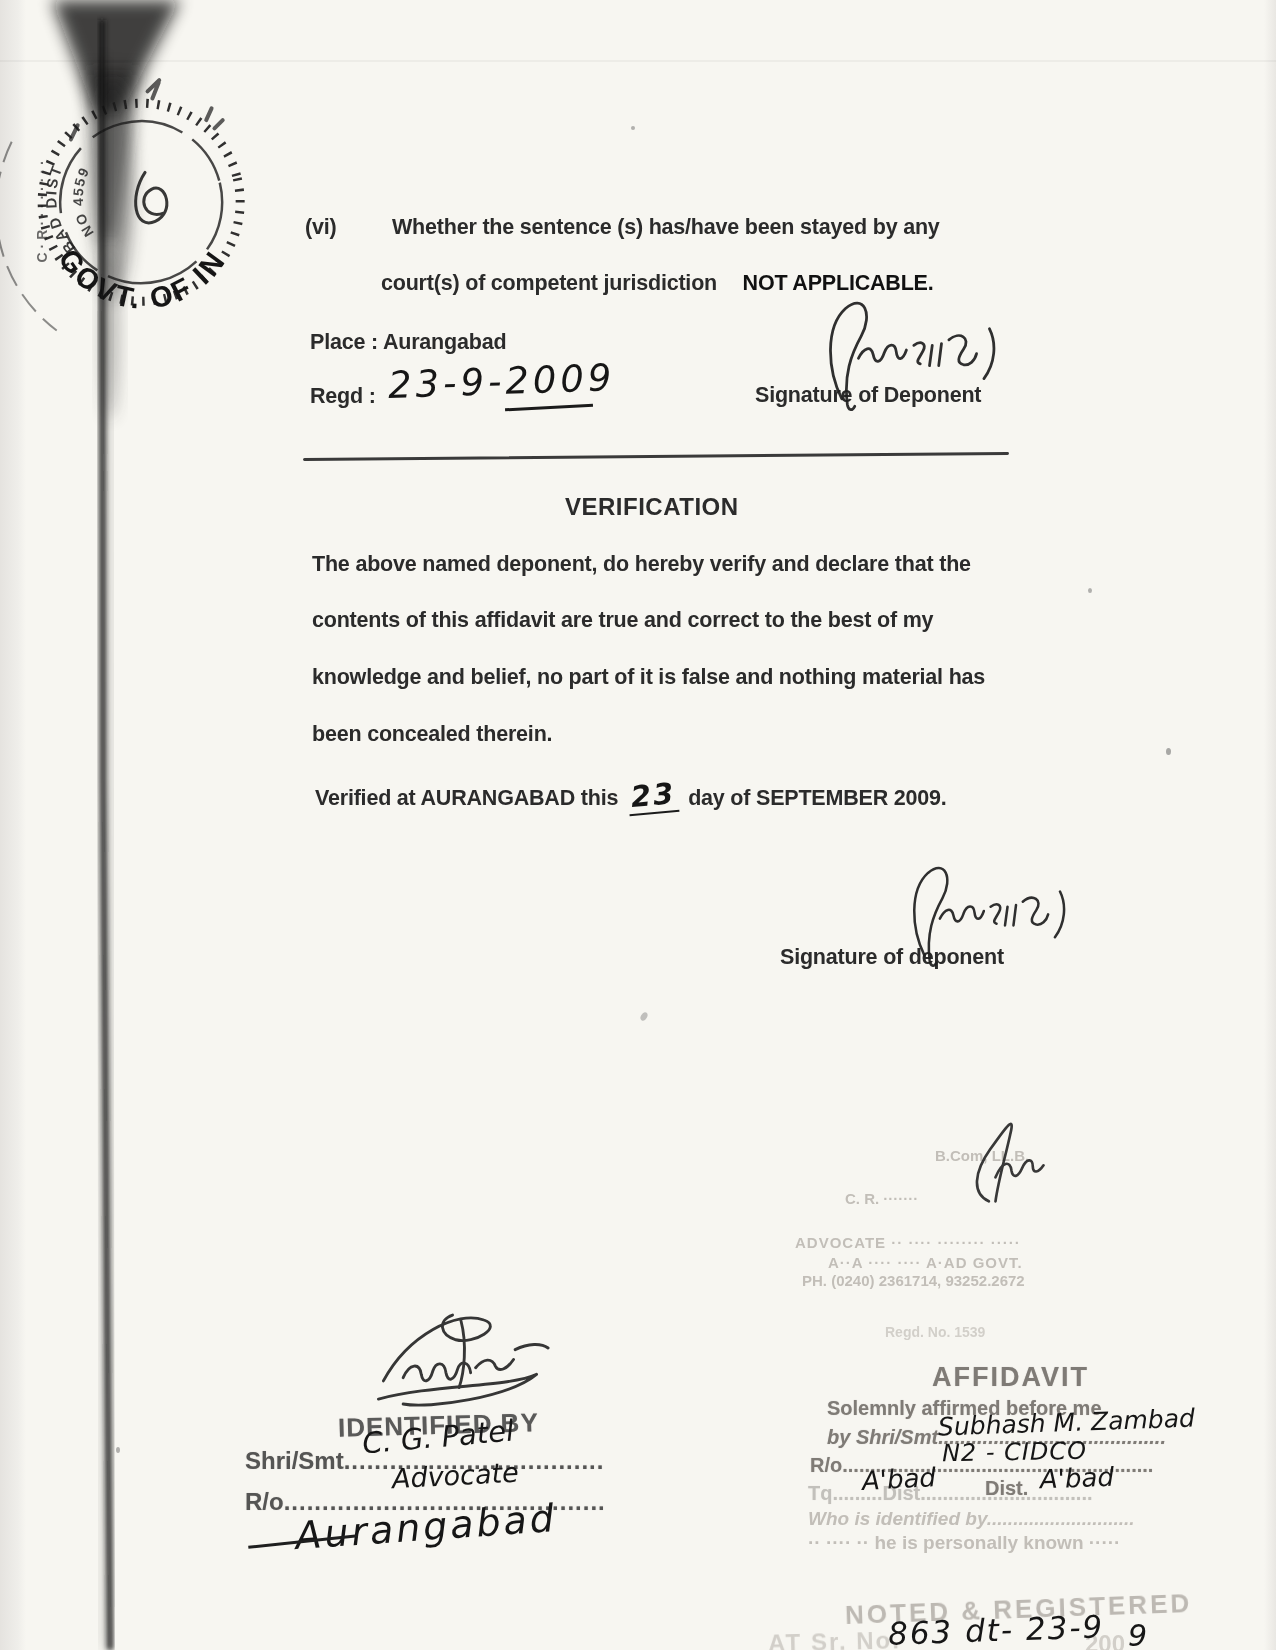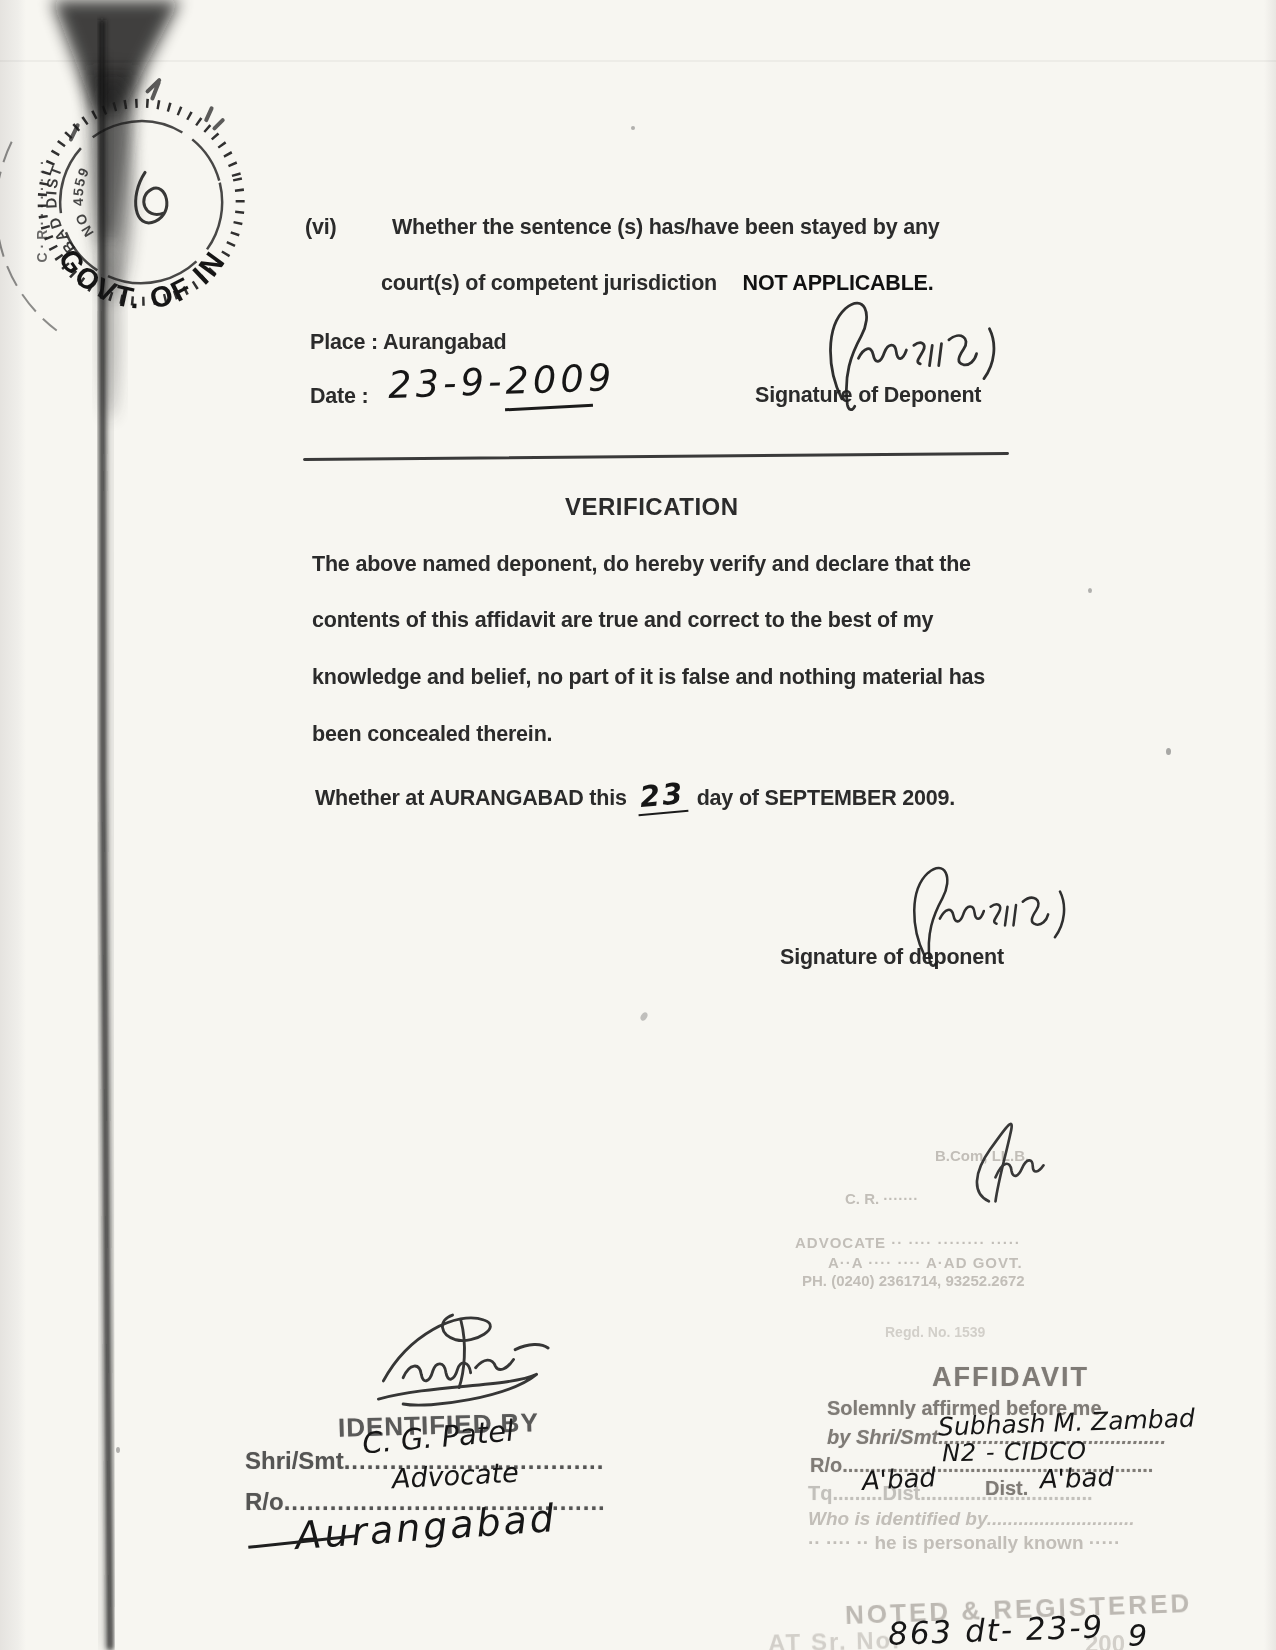--- a/index.html
+++ b/index.html
@@ -62,21 +62,21 @@
     <span>Whether the sentence (s) has/have been stayed by any</span>
   </div>
   <div class="abs print" style="left:381px;top:271px;z-index:3;">
     <span>court(s) of competent jurisdiction</span>
     <span style="display:inline-block;width:14px;"></span>
     <span class="answer">NOT APPLICABLE.</span>
   </div>
 
   <div class="abs print" style="left:310px;top:330px;z-index:3;">Place : Aurangabad</div>
 
-  <div class="abs print" style="left:310px;top:384px;z-index:3;">Date :</div>
+  <div class="abs print" style="left:310px;top:384px;z-index:3;">Regd :</div>
   <div class="abs hw" style="left:388px;top:360px;font-size:37px;letter-spacing:4px;transform:rotate(-2deg);z-index:3;">23-9-2009</div>
   <div class="abs" style="left:505px;top:406px;width:88px;height:2.5px;background:#1b1b1b;transform:rotate(-3deg);z-index:3;"></div>
 
   <svg class="abs" style="left:808px;top:290px;z-index:4;" width="195" height="120" viewBox="0 0 210 130">
     <g fill="none" stroke="#1f1f1f" stroke-width="3" stroke-linecap="round" stroke-linejoin="round" opacity=".92">
       <path d="M36,118 C20,86 18,40 40,20 C60,3 70,26 57,50 C46,70 38,92 42,124 C43,130 47,132 50,126"></path>
       <path d="M54,74 C60,62 68,60 70,70 C72,80 78,80 82,68 C86,57 94,57 95,67 C96,77 102,77 106,65"></path>
       <path d="M114,60 C122,54 128,58 124,66 C120,74 115,78 121,80"></path>
       <path d="M134,60 L131,82"></path>
         <path d="M144,58 L141,82"></path>
@@ -89,21 +89,21 @@
   <div class="sep" style="left:303px;top:455px;width:706px;transform:rotate(-0.5deg);z-index:3;"></div>
 
   <div class="abs print" style="left:565px;top:493px;font-size:24px;letter-spacing:.5px;z-index:3;">VERIFICATION</div>
 
   <div class="abs print" style="left:312px;top:608px;z-index:3;">contents of this affidavit are true and correct to the best of my</div>
   <div class="abs print" style="left:312px;top:552px;z-index:3;">The above named deponent, do hereby verify and declare that the</div>
   <div class="abs print" style="left:312px;top:665px;z-index:3;">knowledge and belief, no part of it is false and nothing material has</div>
   <div class="abs print" style="left:312px;top:722px;z-index:3;">been concealed therein.</div>
 
   <div class="abs print" style="left:315px;top:778px;z-index:3;">
-    <span>Whether at AURANGABAD this</span>
+    <span>Verified at AURANGABAD this</span>
     <span class="hw" style="display:inline-block;font-size:29px;border-bottom:2.5px solid #1b1b1b;
           transform:rotate(-5deg);padding:0 3px;margin:0 4px;letter-spacing:2px;">23</span>
     <span>day of SEPTEMBER 2009.</span>
   </div>
 
   <svg class="abs" style="left:893px;top:856px;z-index:4;" width="180" height="110" viewBox="0 0 210 130">
     <g fill="none" stroke="#1f1f1f" stroke-width="3" stroke-linecap="round" stroke-linejoin="round" opacity=".92">
       <path d="M36,118 C20,86 18,40 40,20 C60,3 70,26 57,50 C46,70 38,92 42,124 C43,130 47,132 50,126"></path>
       <path d="M54,74 C60,62 68,60 70,70 C72,80 78,80 82,68 C86,57 94,57 95,67 C96,77 102,77 106,65"></path>
       <path d="M114,60 C122,54 128,58 124,66 C120,74 115,78 121,80"></path>

